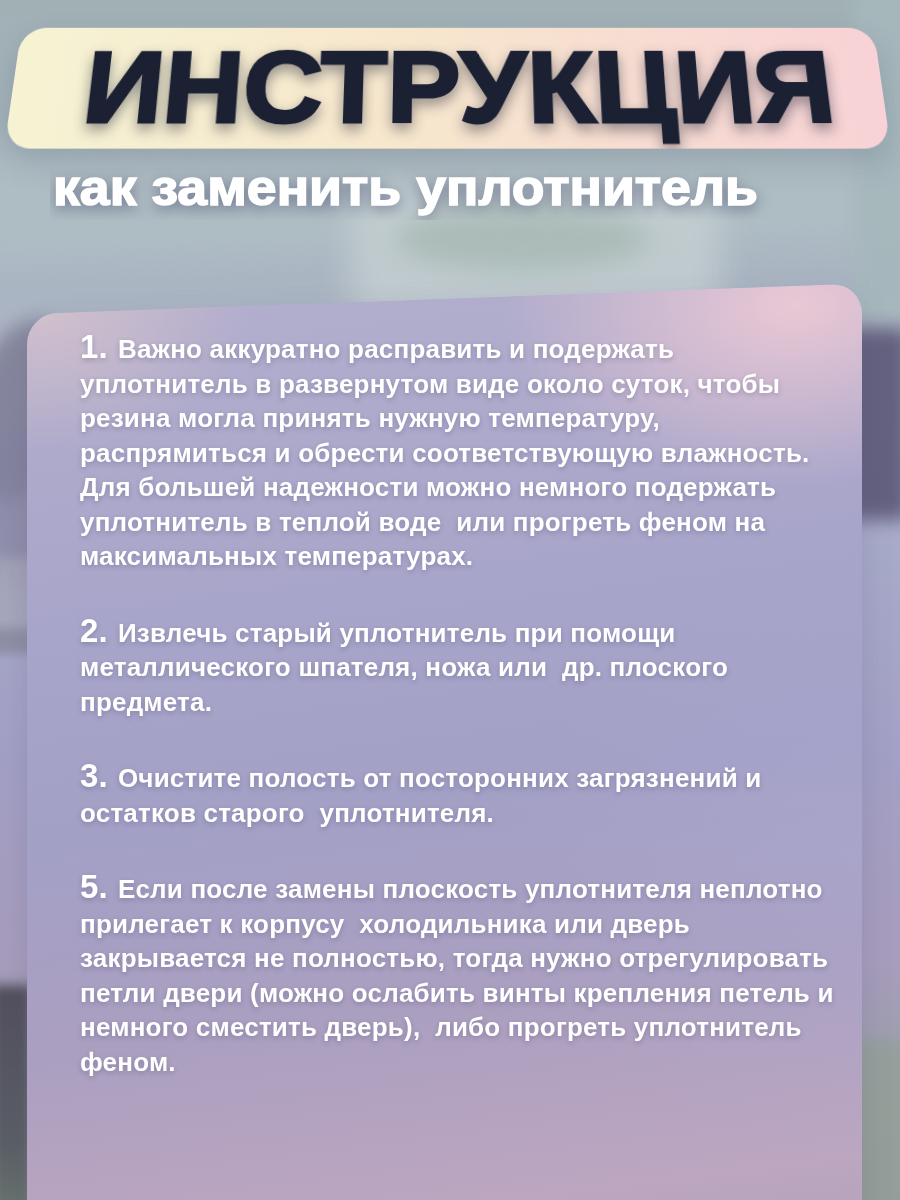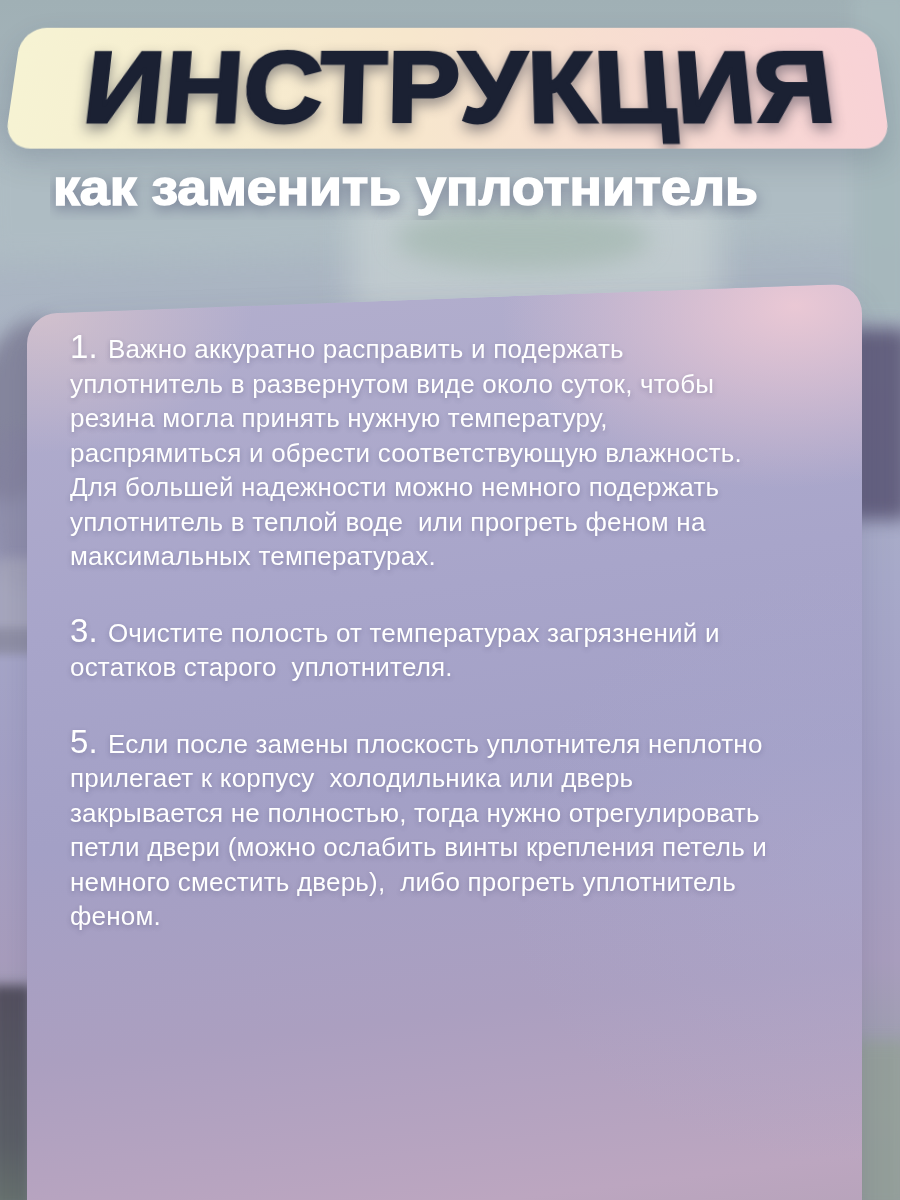--- a/index.html
+++ b/index.html
@@ -33,21 +33,21 @@
   .panel{position:absolute;left:27px;top:314px;width:835px;height:1000px;border-radius:30px;
     transform:skewY(-2.1deg);transform-origin:0 0;
     background:
       radial-gradient(420px 260px at 92% 2%, rgba(244,205,214,.85), rgba(244,205,214,0) 70%),
       radial-gradient(300px 200px at 2% 0%, rgba(240,210,205,.5), rgba(240,210,205,0) 70%),
       radial-gradient(500px 420px at 100% 58%, rgba(172,172,212,.35), rgba(172,172,212,0) 72%),
       linear-gradient(175deg,#b2aecd 0%,#a8a5ca 30%,#a3a0c6 50%,#ab9fc0 70%,#bca6c0 88%,#b1a0b4 100%);
     box-shadow:0 14px 34px rgba(60,60,100,.16);}
 
   .content{position:absolute;left:64px;top:330px;width:800px;}
-  .item{margin:0 0 40px 6px;font-weight:400;font-size:26px;line-height:34.5px;color:#ffffff;
+  .item{margin:0 0 40px 16px;font-weight:700;font-size:26px;line-height:34.5px;color:#ffffff;
     white-space:pre-wrap;letter-spacing:.2px;text-shadow:0 2px 5px rgba(60,60,100,.30);}
   .item .num{font-size:33px;line-height:1;margin-right:10px;}
 </style>
 </head>
 <body>
 
 <div class="stage">
 
   <div class="shape cabinets-top"></div>
   <div class="shape wall-highlight"></div>
@@ -74,21 +74,24 @@
   </svg>
 
   <div class="content">
     <p class="item"><span class="num">1.</span><span class="body">Важно аккуратно расправить и подержать
 уплотнитель в развернутом виде около суток, чтобы
 резина могла принять нужную температуру,
 распрямиться и обрести соответствующую влажность.
 Для большей надежности можно немного подержать
 уплотнитель в теплой воде  или прогреть феном на
 максимальных температурах.</span></p>
-    <p class="item"><span class="num">3.</span><span class="body">Очистите полость от температурах загрязнений и
+    <p class="item"><span class="num">2.</span><span class="body">Извлечь старый уплотнитель при помощи
+металлического шпателя, ножа или  др. плоского
+предмета.</span></p>
+    <p class="item"><span class="num">3.</span><span class="body">Очистите полость от посторонних загрязнений и
 остатков старого  уплотнителя.</span></p>
     <p class="item"><span class="num">5.</span><span class="body">Если после замены плоскость уплотнителя неплотно
 прилегает к корпусу  холодильника или дверь
 закрывается не полностью, тогда нужно отрегулировать
 петли двери (можно ослабить винты крепления петель и
 немного сместить дверь),  либо прогреть уплотнитель
 феном.</span></p>
   </div>
 
 </div>

